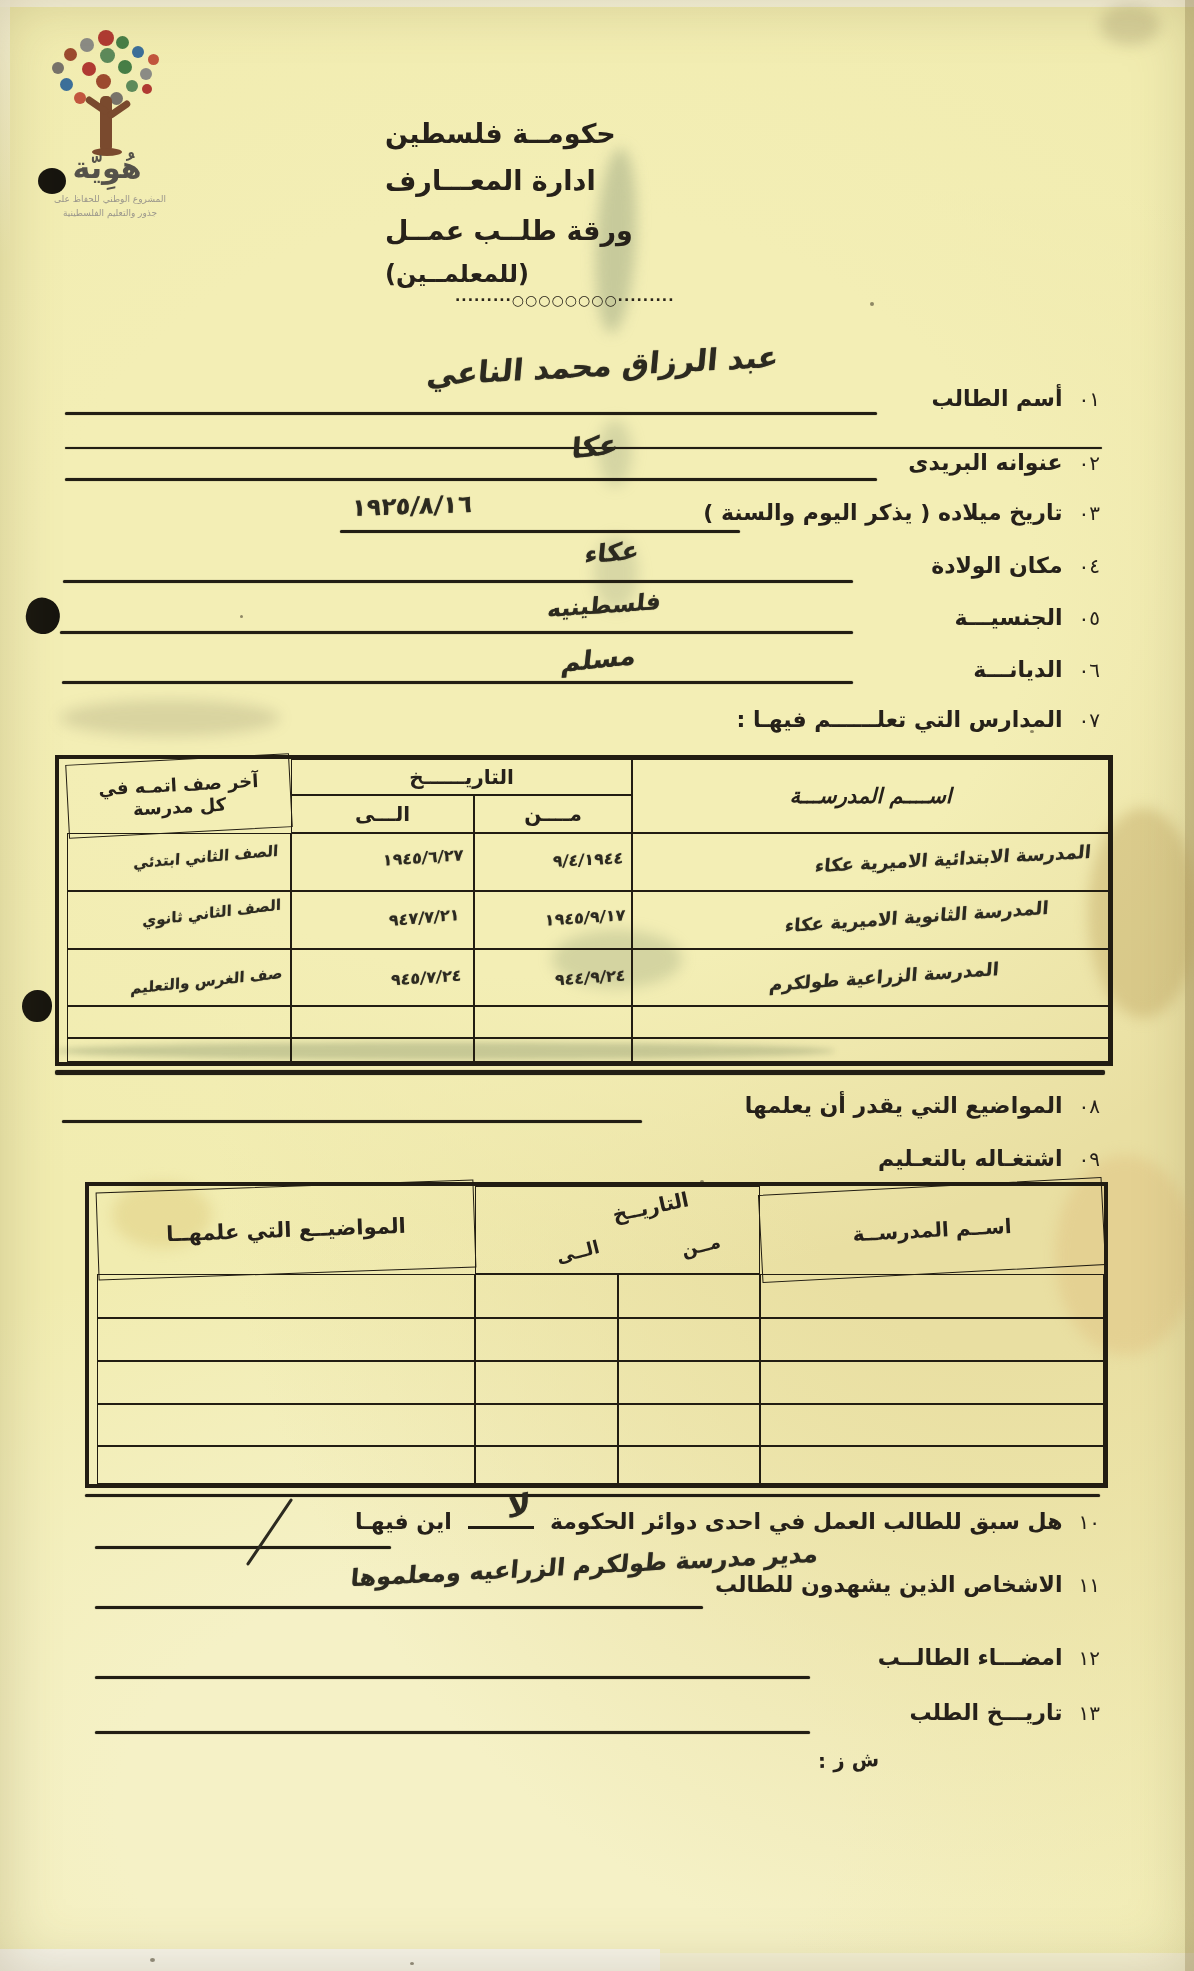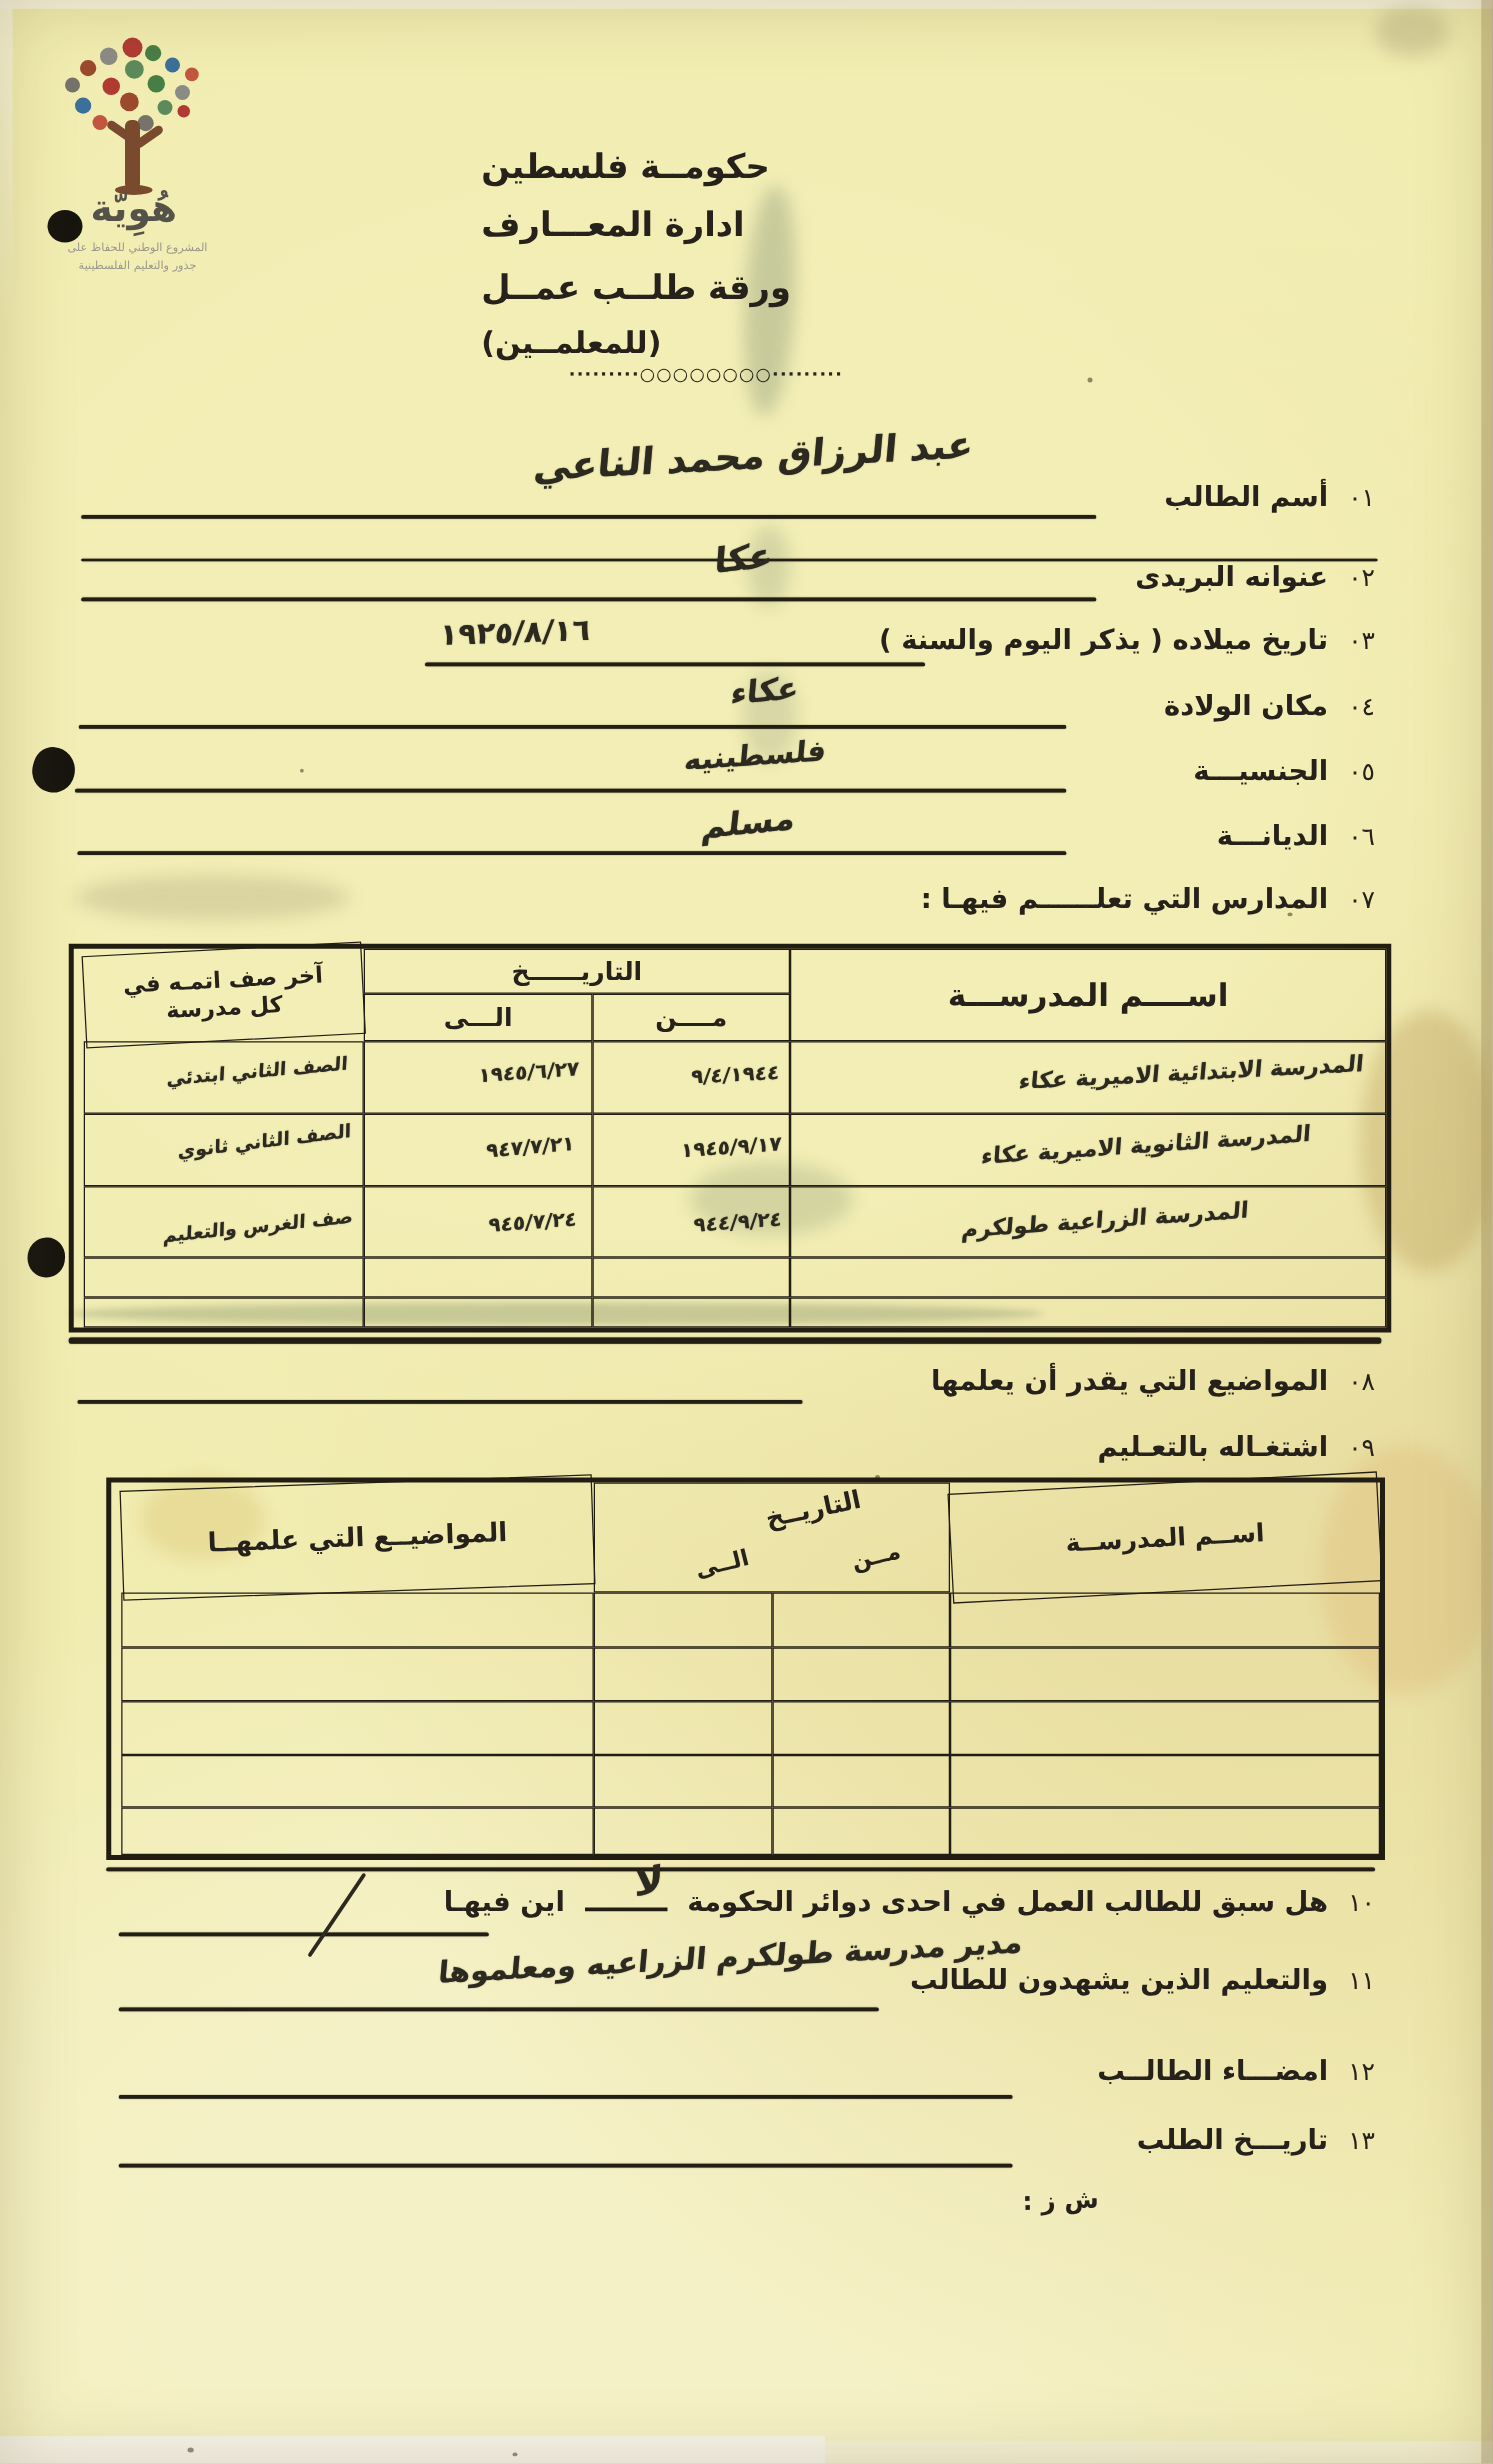--- a/index.html
+++ b/index.html
@@ -155,21 +155,21 @@
   </div>
   <div class="hw" style="left:562px;top:644px;font-size:26px;transform:skewX(-12deg) rotate(-6deg);">مسلم</div>
   <div class="rule" style="left:62px;top:681px;width:791px;"></div>
 
   <div class="fld" style="top:707px;">
     <span class="num">٠٧</span>
     <span class="lbl">المدارس التي تعلــــــم فيهـا :</span>
   </div>
 
   <div class="grid" style="left:55px;top:755px;width:1050px;grid-template-columns:477px 158px 183px 224px;grid-template-rows:36px 38px 58px 58px 57px 32px 24px;">
-    <div class="cell hcell" style="grid-area:1/1/3/2;font-size:25px;">اســــم المدرســـة</div>
+    <div class="cell hcell" style="grid-area:1/1/3/2;font-size:21px;font-style:italic;">اســــم المدرســـة</div>
     <div class="cell hcell" style="grid-area:1/2/2/4;">التاريــــــخ</div>
     <div class="cell hcell" style="grid-area:2/2/3/3;">مــــن</div>
     <div class="cell hcell" style="grid-area:2/3/3/4;">الـــى</div>
     <div class="cell hcell" style="grid-area:1/4/3/5;flex-direction:column;font-size:18px;transform:rotate(-3deg);line-height:1.2;">
       <span>آخر صف اتمـه في</span>
       <span>كل مدرسة</span>
     </div>
 
     <div class="cell" style="grid-area:3/1/4/2;">
       <span class="cellv" style="right:18px;top:14px;font-size:18px;transform:skewX(-8deg) rotate(-3deg);">المدرسة الابتدائية الاميرية عكاء</span>
@@ -269,21 +269,21 @@
     <span class="lbl">هل سبق للطالب العمل في احدى دوائر الحكومة</span>
     <span style="display:inline-block;width:66px;border-bottom:3px solid #221e14;height:20px;"></span>
     <span class="lbl">اين فيهـا</span>
   </div>
   <div class="hw" style="left:508px;top:1488px;font-size:30px;transform:skewX(-14deg) rotate(-12deg);">لا</div>
   <div class="rule" style="left:95px;top:1546px;width:296px;"></div>
   <div style="position:absolute;left:268px;top:1492px;width:3px;height:80px;background:#2c2a20;transform:rotate(34deg);border-radius:2px;"></div>
 
   <div class="fld" style="top:1572px;">
     <span class="num">١١</span>
-    <span class="lbl">والتعليم الذين يشهدون للطالب</span>
+    <span class="lbl">الاشخاص الذين يشهدون للطالب</span>
   </div>
   <div class="hw" style="left:352px;top:1552px;font-size:24px;transform:skewX(-8deg) rotate(-3deg);">مدير مدرسة طولكرم الزراعيه ومعلموها</div>
   <div class="rule" style="left:95px;top:1606px;width:608px;"></div>
 
   <div class="fld" style="top:1645px;">
     <span class="num">١٢</span>
     <span class="lbl">امضـــاء الطالــب</span>
   </div>
   <div class="rule" style="left:95px;top:1676px;width:715px;"></div>
 

